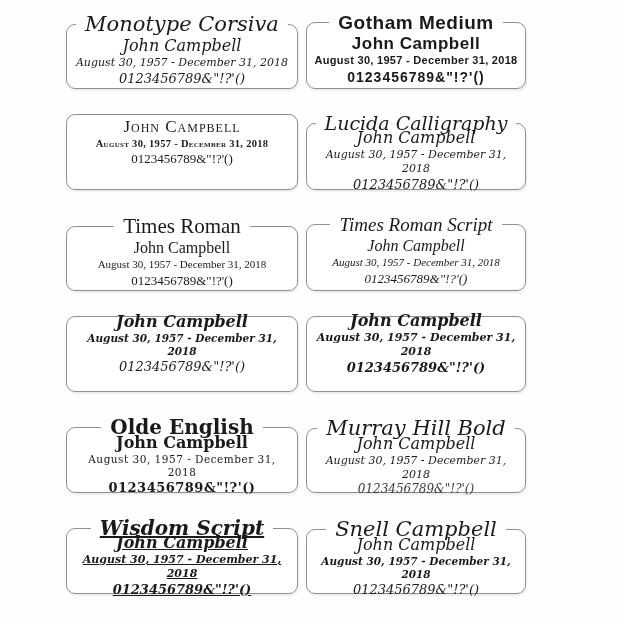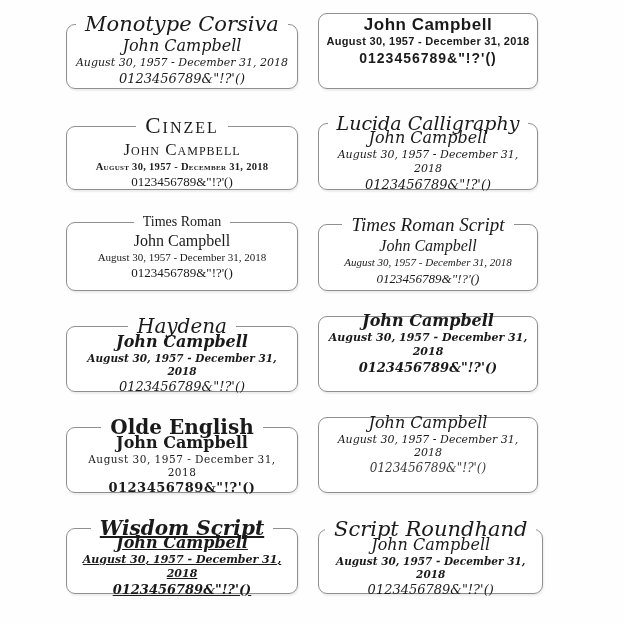--- a/index.html
+++ b/index.html
@@ -9,21 +9,21 @@
     background: #fefefe;
     font-family: "Liberation Serif", serif;
     color: #1a1a1a;
     overflow: hidden;
   }
   .grid {
     position: absolute;
     left: 66px; top: 4px;
     display: grid;
     grid-template-columns: 232px 220px;
-    column-gap: 20px;
+    column-gap: 8px;
     grid-auto-rows: 101px;
   }
   .cell { position: relative; }
   fieldset.box {
     margin: 9px 0 0 0;
     height: 76px;
     border: 1px solid #8f8f8f;
     border-radius: 9px;
     padding: 0 6px 3px 6px;
     background: #ffffff;
@@ -62,21 +62,21 @@
   .f-cinzel { font-family: "Liberation Serif", serif; font-variant: small-caps; }
   .f-cinzel legend { font-size: 23px; letter-spacing: 2px; }
   .f-cinzel .name  { font-size: 17px; letter-spacing: 1px; }
   .f-cinzel .dates { font-weight: 700; font-size: 10.5px; letter-spacing: 0.3px; }
   .f-cinzel .chars { font-variant: normal; }
 
   .f-lucida { font-family: "DejaVu Serif", serif; font-style: italic; }
   .f-lucida legend { font-size: 19px; }
 
   .f-times { font-family: "Liberation Serif", serif; }
-  .f-times legend { font-size: 14px; }
+  .f-times legend { font-size: 21px; }
 
   .f-times-italic { font-family: "Liberation Serif", serif; font-style: italic; }
   .f-times-italic legend { font-size: 19px; }
 
   .f-haydena { font-family: "DejaVu Serif", serif; font-style: italic; }
   .f-haydena legend { font-size: 20px; }
   .f-haydena .dates { font-weight: 700; font-size: 10.5px; }
   .f-haydena .name { font-weight: 700; }
 
   .f-mission { font-family: "DejaVu Serif", serif; font-style: italic; font-weight: 700; }
@@ -109,31 +109,31 @@
       <div class="body">
         <div class="name">John Campbell</div>
         <div class="dates">August 30, 1957 - December 31, 2018</div>
         <div class="chars">0123456789&amp;"!?'()</div>
       </div>
     </fieldset>
   </div>
 
   <div class="cell">
     <fieldset class="box f-gotham">
+      <legend class="title">Gotham Medium</legend>
       <div class="body">
         <div class="name">John Campbell</div>
         <div class="dates">August 30, 1957 - December 31, 2018</div>
         <div class="chars">0123456789&amp;"!?'()</div>
       </div>
     </fieldset>
   </div>
 
   <div class="cell">
     <fieldset class="box f-cinzel">
-      <legend class="title">Cinzel</legend>
       <div class="body">
         <div class="name">John Campbell</div>
         <div class="dates">August 30, 1957 - December 31, 2018</div>
         <div class="chars">0123456789&amp;"!?'()</div>
       </div>
     </fieldset>
   </div>
 
   <div class="cell">
     <fieldset class="box f-lucida">
@@ -163,21 +163,20 @@
       <div class="body">
         <div class="name">John Campbell</div>
         <div class="dates">August 30, 1957 - December 31, 2018</div>
         <div class="chars">0123456789&amp;"!?'()</div>
       </div>
     </fieldset>
   </div>
 
   <div class="cell">
     <fieldset class="box f-haydena">
-      <legend class="title">Haydena</legend>
       <div class="body">
         <div class="name">John Campbell</div>
         <div class="dates">August 30, 1957 - December 31, 2018</div>
         <div class="chars">0123456789&amp;"!?'()</div>
       </div>
     </fieldset>
   </div>
 
   <div class="cell">
     <fieldset class="box f-mission">
@@ -195,20 +194,21 @@
       <div class="body">
         <div class="name">John Campbell</div>
         <div class="dates">August 30, 1957 - December 31, 2018</div>
         <div class="chars">0123456789&amp;"!?'()</div>
       </div>
     </fieldset>
   </div>
 
   <div class="cell">
     <fieldset class="box f-murray">
+      <legend class="title">Murray Hill Bold</legend>
       <div class="body">
         <div class="name">John Campbell</div>
         <div class="dates">August 30, 1957 - December 31, 2018</div>
         <div class="chars">0123456789&amp;"!?'()</div>
       </div>
     </fieldset>
   </div>
 
   <div class="cell">
     <fieldset class="box f-wisdom">
@@ -216,21 +216,21 @@
       <div class="body">
         <div class="name">John Campbell</div>
         <div class="dates">August 30, 1957 - December 31, 2018</div>
         <div class="chars">0123456789&amp;"!?'()</div>
       </div>
     </fieldset>
   </div>
 
   <div class="cell">
     <fieldset class="box f-snell">
-      <legend class="title">Script Roundhand</legend>
+      <legend class="title">Snell Campbell</legend>
       <div class="body">
         <div class="name">John Campbell</div>
         <div class="dates">August 30, 1957 - December 31, 2018</div>
         <div class="chars">0123456789&amp;"!?'()</div>
       </div>
     </fieldset>
   </div>
 
 </div>
 

